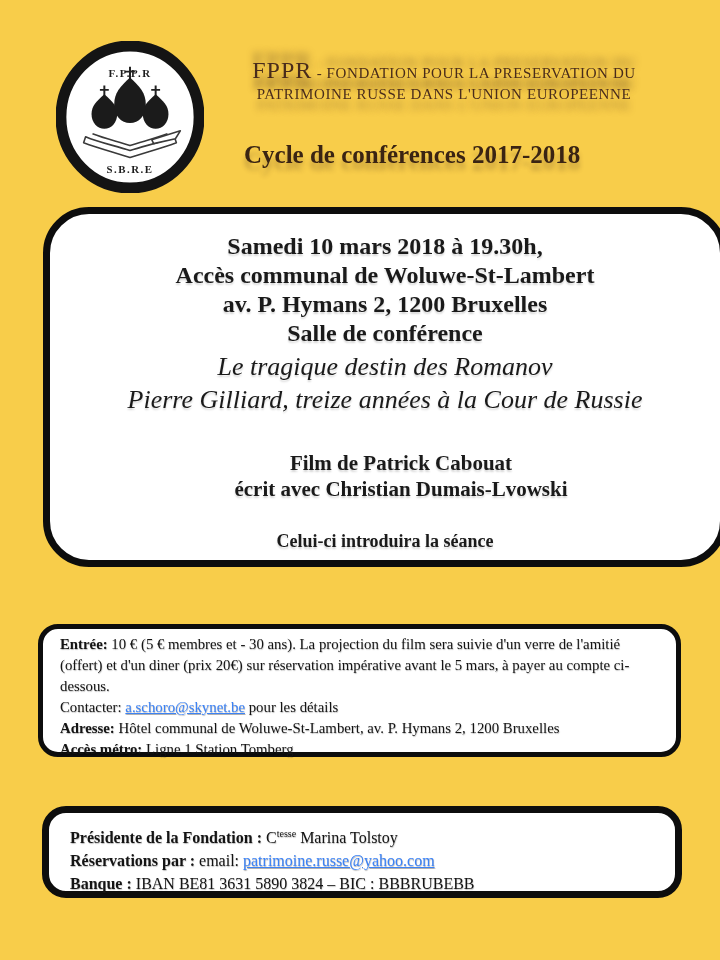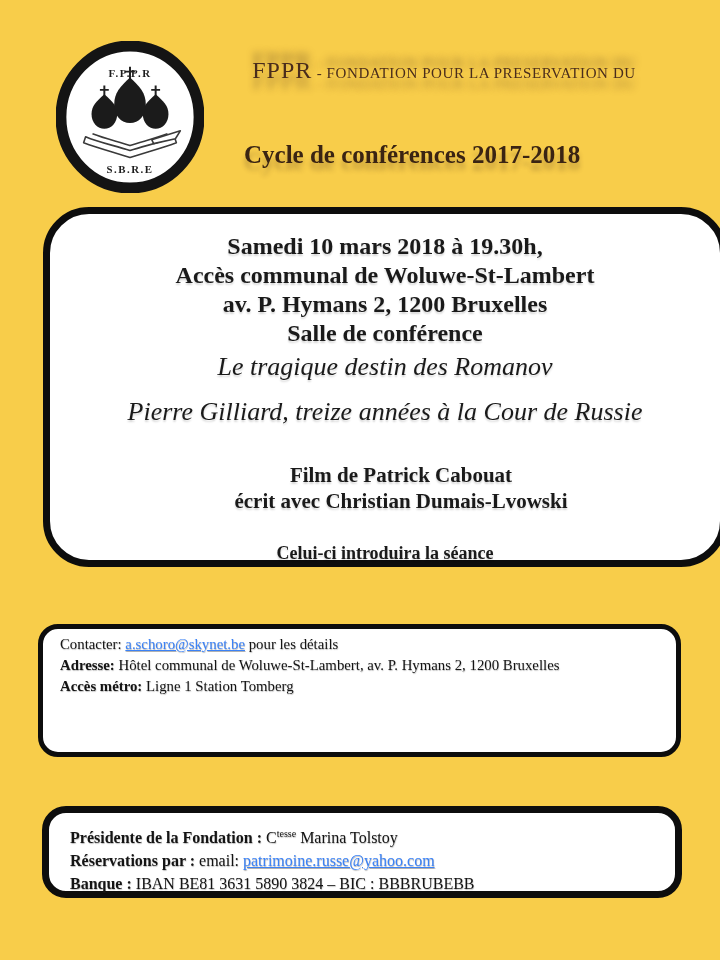--- a/index.html
+++ b/index.html
@@ -76,37 +76,39 @@
       <g stroke="#3A3A3A" stroke-width="1.6" fill="#FFFFFF" stroke-linejoin="round">
         <path d="M30,97 C44,103 60,106 75,111 C90,106 106,103 120,97 L122,103 C106,109 90,113 75,118 C60,113 44,109 28,103 Z"></path>
         <path d="M37,94 C50,99 63,102 75,106 C87,102 100,99 113,94" fill="none"></path>
         <path d="M97,100 L126,91 L121,99 L99,104 Z"></path>
       </g>
     </svg>
   </div>
 
   <div class="org-text">
     <div class="org-line1"><span class="org-abbr">FPPR</span><span> - </span><span>FONDATION POUR LA PRESERVATION DU</span></div>
+    <div class="org-line2">PATRIMOINE RUSSE DANS L'UNION EUROPEENNE</div>
   </div>
 
   <div class="cycle">Cycle de conférences 2017-2018</div>
 
   <section class="box event-box">
     <p class="event-head">Samedi 10 mars 2018 à 19.30h,</p>
     <p class="event-head">Accès communal de Woluwe-St-Lambert</p>
     <p class="event-head">av. P. Hymans 2, 1200 Bruxelles</p>
     <p class="event-head">Salle de conférence</p>
     <p class="film-title">Le tragique destin des Romanov</p>
-    <p class="film-title" style="margin-top:12px;">Pierre Gilliard, treize années à la Cour de Russie</p>
+    <p class="film-title" style="margin-top:0;">Pierre Gilliard, treize années à la Cour de Russie</p>
     <p class="film-credit">Film de Patrick Cabouat</p>
     <p class="film-credit" style="margin-top:0;">écrit avec Christian Dumais-Lvowski</p>
     <p class="note">Celui-ci introduira la séance</p>
   </section>
 
   <section class="box info-box">
+    <p><span class="bold">Entrée:</span><span> 10 € (5 € membres et - 30 ans). La projection du film sera suivie d'un verre de l'amitié (offert) et d'un diner (prix 20€) sur réservation impérative avant le 5 mars, à payer au compte ci-dessous.</span></p>
     <p><span>Contacter: </span><a class="email-link">a.schoro@skynet.be</a><span> pour les détails</span></p>
     <p><span class="bold">Adresse:</span><span> Hôtel communal de Woluwe-St-Lambert, av. P. Hymans 2, 1200 Bruxelles</span></p>
     <p><span class="bold">Accès métro:</span><span> Ligne 1 Station Tomberg</span></p>
   </section>
 
   <section class="box footer-box">
     <p><span class="bold">Présidente de la Fondation : </span><span>C</span><sup>tesse</sup><span> Marina Tolstoy</span></p>
     <p><span class="bold">Réservations par : </span><span>email: </span><a class="email-link">patrimoine.russe@yahoo.com</a></p>
     <p><span class="bold">Banque : </span><span>IBAN BE81 3631 5890 3824 – BIC : BBBRUBEBB</span></p>
   </section>

